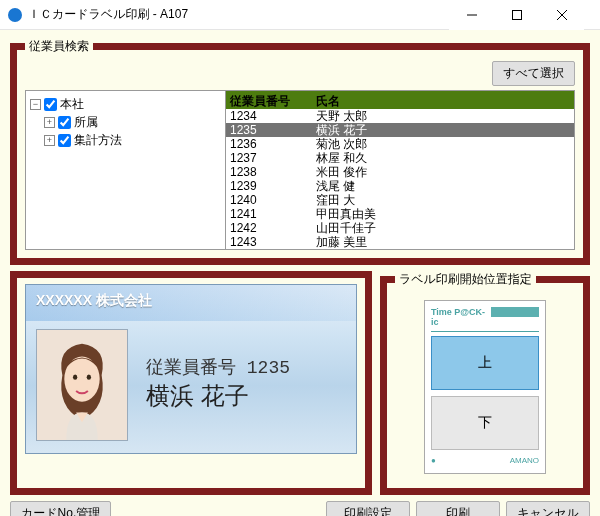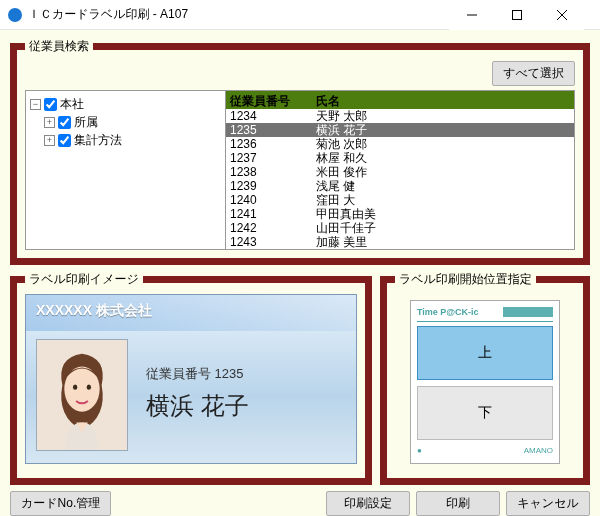--- a/index.html
+++ b/index.html
@@ -30,24 +30,24 @@
   .list-row { display: flex; height: 14px; font-size: 12px; line-height: 14px; }
   .list-row.selected { background: #737373; color: #fff; }
   .mid-row { display: flex; gap: 8px; }
   .preview-fs { flex: 1; }
   .position-fs { width: 210px; }
   .card-preview { position: relative; height: 170px; border: 1px solid #7a9ab8; background: linear-gradient(180deg, #e8f1f9 0%, #cfe3f3 30%, #b9d4ea 60%, #d6e6f3 100%); overflow: hidden; }
   .card-preview::before { content: ""; position: absolute; top: 0; left: 0; right: 0; height: 36px; background: linear-gradient(90deg, rgba(0,102,204,0.22), rgba(0,102,204,0.06)); }
   .company { position: absolute; top: 7px; left: 10px; font-size: 14px; font-weight: bold; color: #fff; text-shadow: 0 1px 1px rgba(0,0,0,0.35); }
   .photo { position: absolute; left: 10px; top: 44px; width: 92px; height: 112px; background: #f1e2d4; border: 1px solid #9ab; overflow: hidden; }
   .photo svg { width: 100%; height: 100%; display: block; }
-  .emp-id { position: absolute; left: 120px; top: 70px; font-size: 13px; color: #333; }
+  .emp-id { position: absolute; left: 120px; top: 70px; font-size: 18px; color: #333; font-family: Liberation Mono, monospace; }
   .emp-name { position: absolute; left: 120px; top: 95px; font-size: 24px; color: #222; }
   .pos-body { display: flex; flex-direction: column; align-items: center; padding: 6px 0; }
-  .sheet { width: 150px; border: 1px solid #aaa; padding: 6px 6px 8px 6px; background: #fff; }
+  .sheet { width: 122px; border: 1px solid #aaa; padding: 6px 6px 8px 6px; background: #fff; }
   .sheet-head { display: flex; justify-content: space-between; margin-bottom: 4px; }
   .brand { font-size: 9px; font-weight: bold; color: #4aa3a3; }
   .head-box { width: 50px; height: 10px; background: #5cb0b0; }
   .sheet-line { height: 1px; background: #4aa3a3; margin-bottom: 4px; }
   .slot { height: 54px; display: flex; align-items: center; justify-content: center; font-size: 14px; margin-bottom: 6px; cursor: pointer; }
   .slot.top { background: #8dc8ea; border: 1px solid #3a8fc7; }
   .slot.bottom { background: #e8e8e8; border: 1px solid #bbb; }
   .sheet-foot { display: flex; justify-content: space-between; font-size: 8px; color: #4aa3a3; }
   .bottom-row { display: flex; gap: 6px; }
   .bottom-row .spacer-flex { flex: 1; }
@@ -153,21 +153,20 @@
                 <div class="col2">加藤 美里</div>
               </div>
             </div>
         </div>
       </div>
     </div>
   </fieldset>
 
   <div class="mid-row">
     <fieldset class="preview-fs">
-      <legend>ラベル印刷イメージ</legend>
       <div class="card-preview">
         <div class="company">XXXXXX 株式会社</div>
         <div class="photo">
           <svg viewBox="0 0 92 112" preserveAspectRatio="xMidYMid slice">
             <rect width="92" height="112" fill="#efe2d6"></rect>
             <path d="M26 46 Q20 18 46 14 Q72 18 66 46 Q72 78 46 92 Q20 78 26 46 Z" fill="#6a3f28"></path>
             <ellipse cx="46" cy="50" rx="18" ry="23" fill="#f8dcc6"></ellipse>
             <path d="M30 38 Q46 20 62 38 Q60 30 46 28 Q32 30 30 38 Z" fill="#6a3f28"></path>
             <ellipse cx="39" cy="48" rx="2.2" ry="2.6" fill="#3a2a1a"></ellipse>
             <ellipse cx="53" cy="48" rx="2.2" ry="2.6" fill="#3a2a1a"></ellipse>

